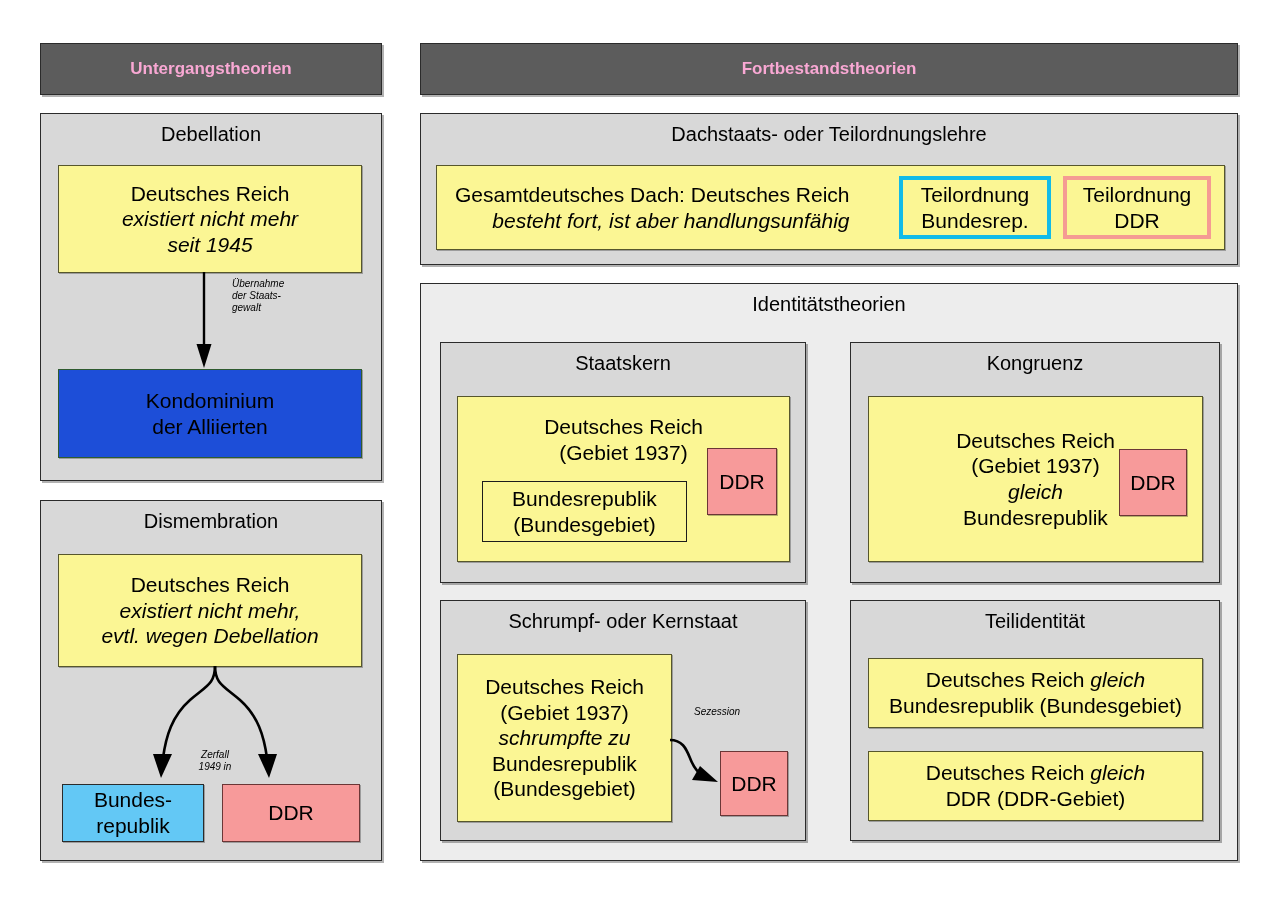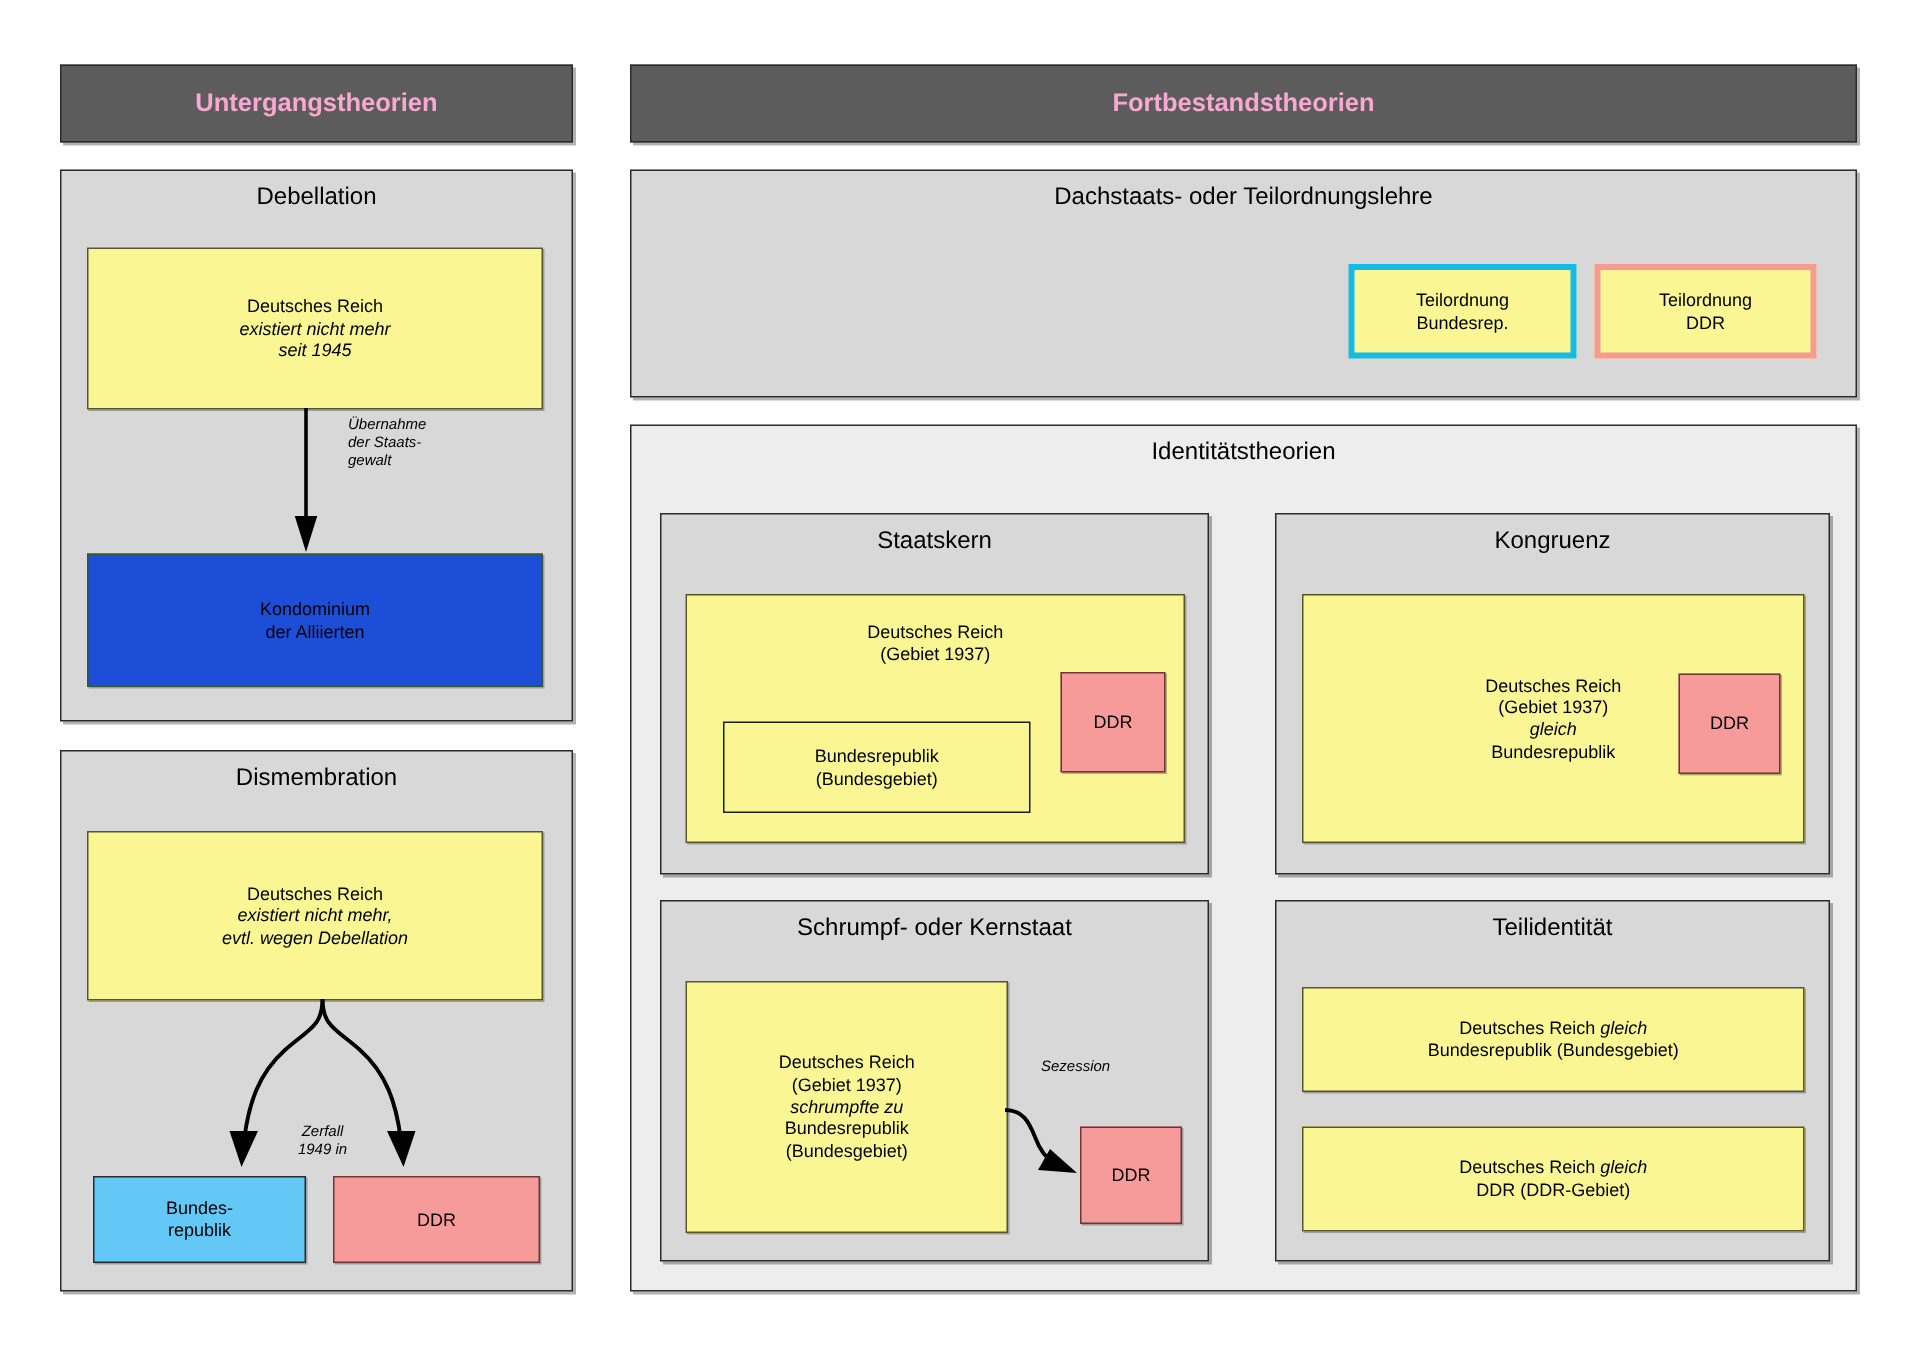--- a/index.html
+++ b/index.html
@@ -41,33 +41,33 @@
     border: 1px solid #2b2b2b;
     box-shadow: 2px 2px 0 rgba(0,0,0,0.30);
   }
   .panel-light {
     background: #ededed;
     border: 1px solid #2b2b2b;
     box-shadow: 2px 2px 0 rgba(0,0,0,0.30);
   }
   .panel-title {
     text-align: center;
-    font-size: 16px;
+    font-size: 20px;
     line-height: 1.1;
     padding-top: 9px;
   }
 
   
   .box {
     border: 1px solid #3a3a22;
     display: flex;
     align-items: center;
     justify-content: center;
     text-align: center;
-    font-size: 12px;
+    font-size: 21px;
     line-height: 1.22;
     box-shadow: 1px 1px 0 rgba(0,0,0,0.28);
   }
   .yellow { background: #fbf694; border-color: #56562c; }
   .green  { background: #1d4ed8; border-color: #2f5b30; }
   .blue   { background: #63c8f5; border-color: #2b2b2b; }
   .red    { background: #f79a9a; border-color: #6b3636; }
   .plain  { background: transparent; border: 1px solid #1c1c1c; box-shadow: none; }
 
   .box i { font-style: italic; text-align: right; }
@@ -145,20 +145,26 @@
     <span class="lbl">DDR</span>
   </div>
 
   <div class="abs colhead" style="left:420px; top:43px; width:818px; height:52px;">
     <span>Fortbestandstheorien</span>
   </div>
 
   <div class="abs panel" style="left:420px; top:113px; width:818px; height:152px;">
     <div class="panel-title">Dachstaats- oder Teilordnungslehre</div>
   </div>
+  <div class="abs box yellow" style="left:436px; top:165px; width:789px; height:85px; justify-content:flex-start; padding-left:18px;">
+    <div style="text-align:center;">
+      <span class="lbl">Gesamtdeutsches Dach: Deutsches Reich</span>
+      <i class="lbl">besteht fort, ist aber handlungsunfähig</i>
+    </div>
+  </div>
   <div class="abs box ring-cyan" style="left:899px; top:176px; width:152px; height:63px; flex-direction:column;">
     <span class="lbl">Teilordnung</span>
     <span class="lbl">Bundesrep.</span>
   </div>
   <div class="abs box ring-pink" style="left:1063px; top:176px; width:148px; height:63px; flex-direction:column;">
     <span class="lbl">Teilordnung</span>
     <span class="lbl">DDR</span>
   </div>
 
   <div class="abs panel-light" style="left:420px; top:283px; width:818px; height:578px;">

